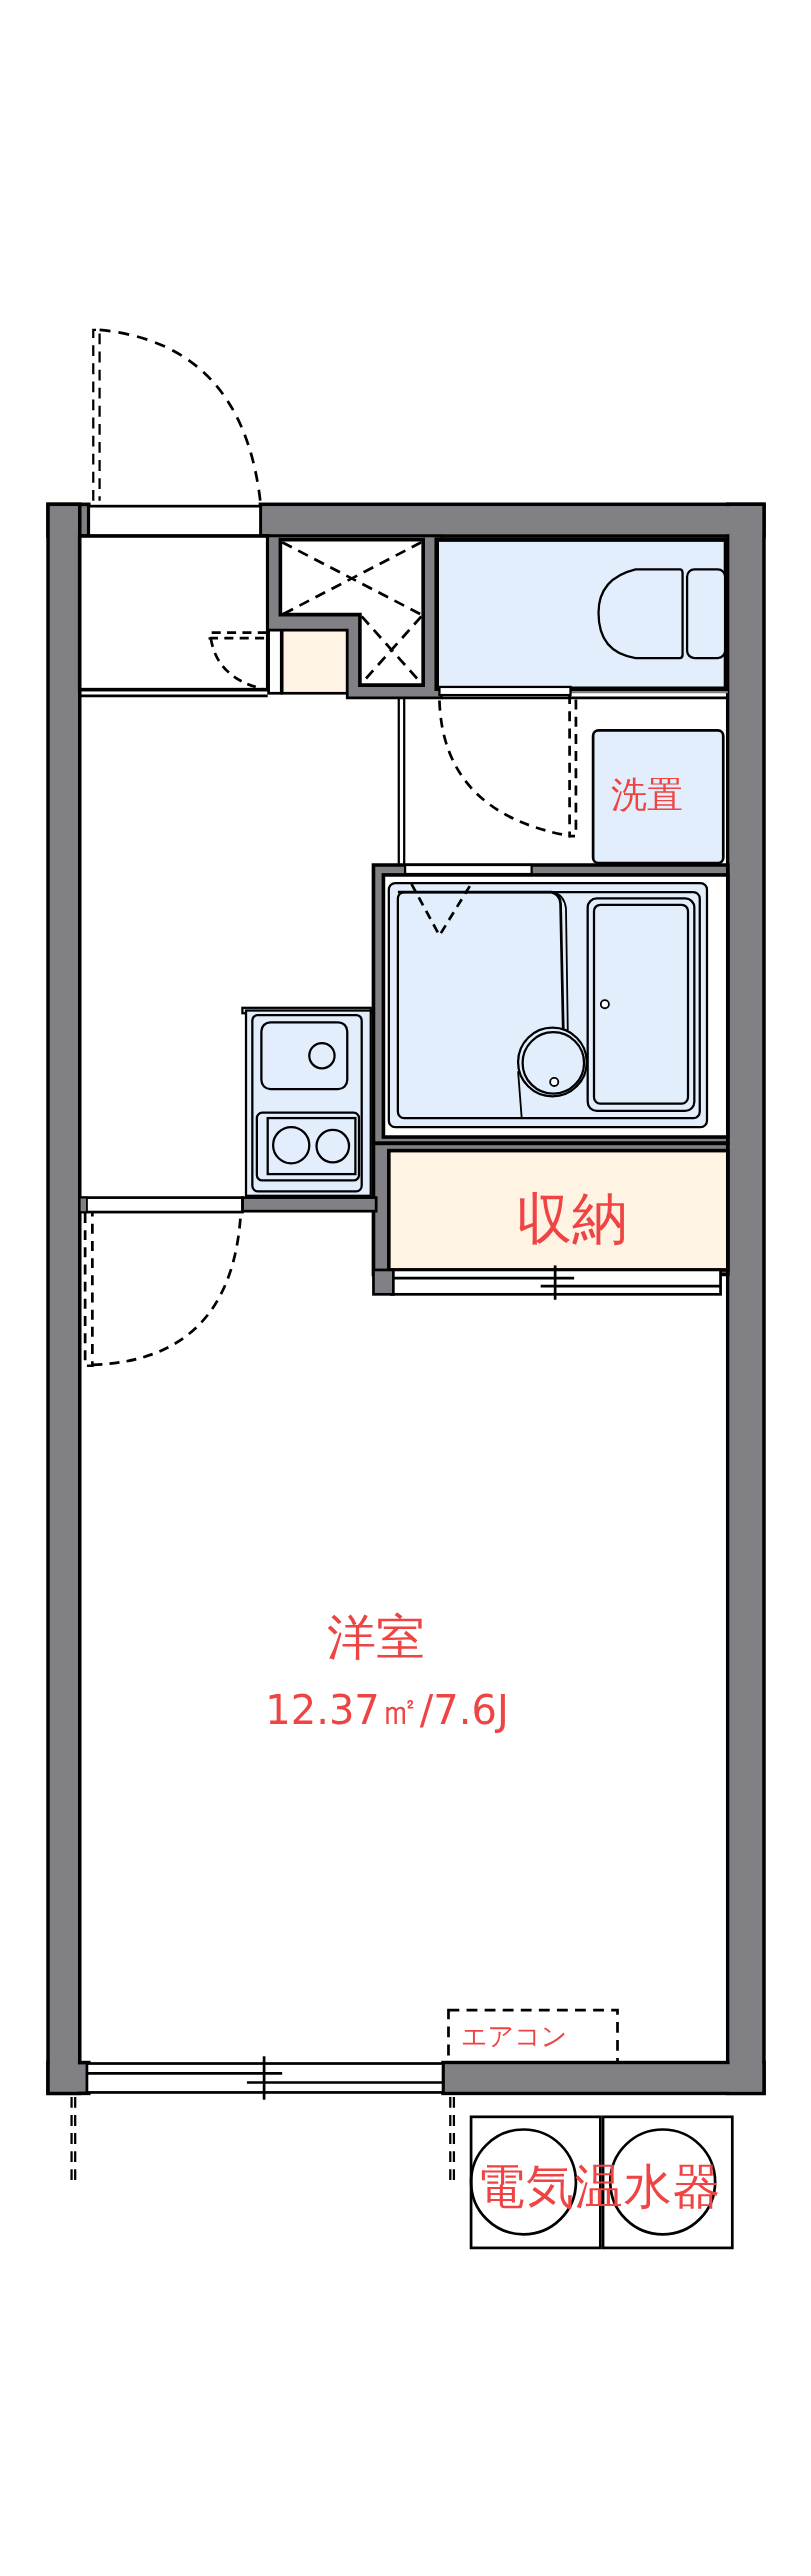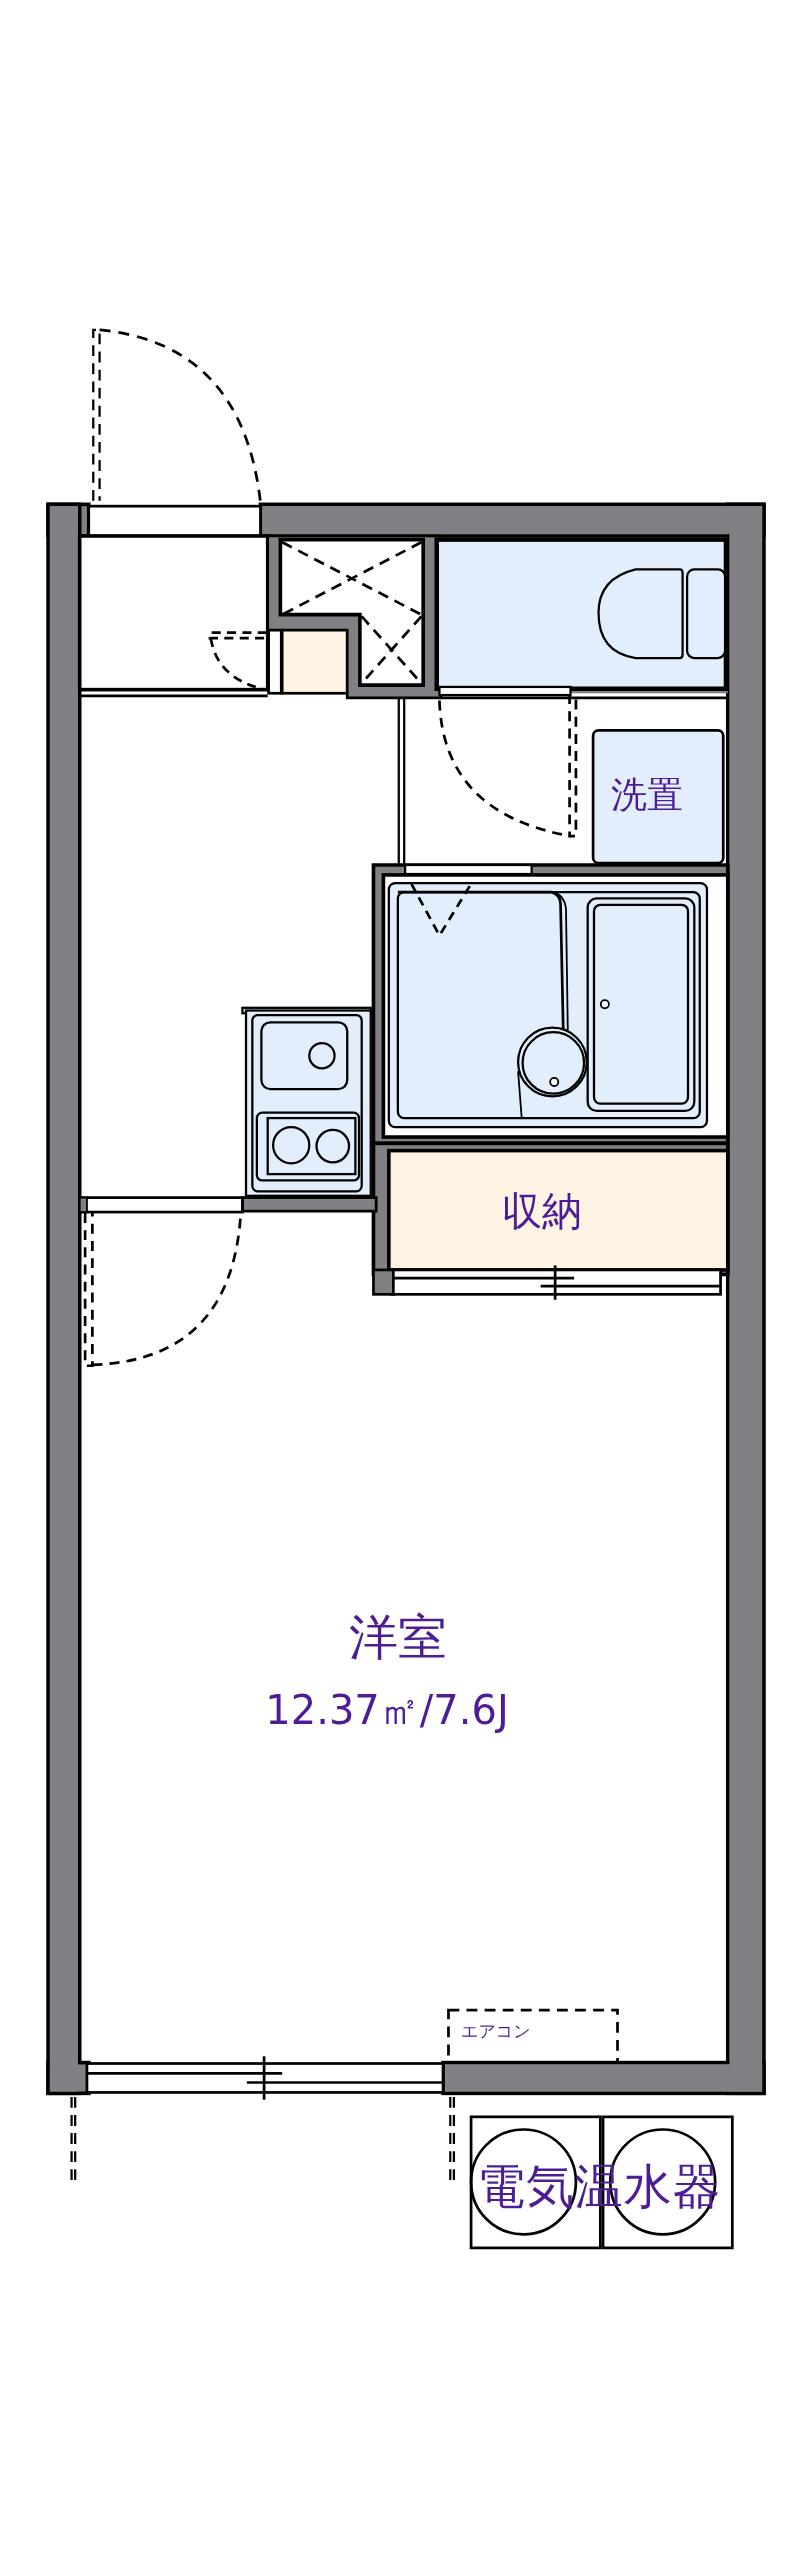--- a/index.html
+++ b/index.html
@@ -1,22 +1,22 @@
 <!DOCTYPE html>
 <html style="font-size:14.5px"><head>
 <meta charset="utf-8">
 <style>
   html, body { margin: 0; padding: 0; background: #ffffff; }
   body { width: 812px; height: 2576px; position: relative; overflow: hidden; font-family: "DejaVu Sans", sans-serif; }
   #plan { position: absolute; left: 0; top: 0; width: 812px; height: 2576px; }
-  .label { position: absolute; color: #4c1d95; white-space: nowrap; line-height: 1; font-family: "DejaVu Sans", sans-serif; }
+  .label { position: absolute; color: #ef4444; white-space: nowrap; line-height: 1; font-family: "DejaVu Sans", sans-serif; }
   .room-name { font-size: 49px; transform: translateX(-50%); }
   .room-area { font-size: 40px; transform: translateX(-50%); }
   .small-label { font-size: 36px; }
-  .ac-label { font-size: 17px; }
+  .ac-label { font-size: 26px; }
   .wh-label { font-size: 48px; letter-spacing: 0.9px; }
 </style>
 </head>
 <body>
 
 <svg id="plan" viewBox="0 0 898 2850" xmlns="http://www.w3.org/2000/svg">
 
   <g fill="#808085" stroke="#000" stroke-width="4">
 
     <rect x="53" y="558" width="45" height="35"></rect>
@@ -171,18 +171,18 @@
 
   <g fill="#fff" stroke="#000" stroke-width="3">
     <rect x="521" y="2342" width="143" height="145"></rect>
     <rect x="667" y="2342" width="143" height="145"></rect>
     <circle cx="579" cy="2414" r="58" fill="none"></circle>
     <circle cx="733" cy="2414" r="58" fill="none"></circle>
   </g>
 </svg>
 
 <div class="label small-label" style="left:611px; top:777px;">洗置</div>
-<div class="label small-label" style="left:502px; top:1191px; font-size:40px;">収納</div>
-<div class="label room-name" style="left:398px; top:1613px;">洋室</div>
+<div class="label small-label" style="left:516px; top:1191px; font-size:56px;">収納</div>
+<div class="label room-name" style="left:376px; top:1613px;">洋室</div>
 <div class="label room-area" style="left:387px; top:1690px;">12.37㎡/7.6J</div>
 <div class="label ac-label" style="left:461px; top:2023px;">エアコン</div>
 <div class="label wh-label" style="left:477px; top:2162px;">電気温水器</div>
 
 
 </body></html>

